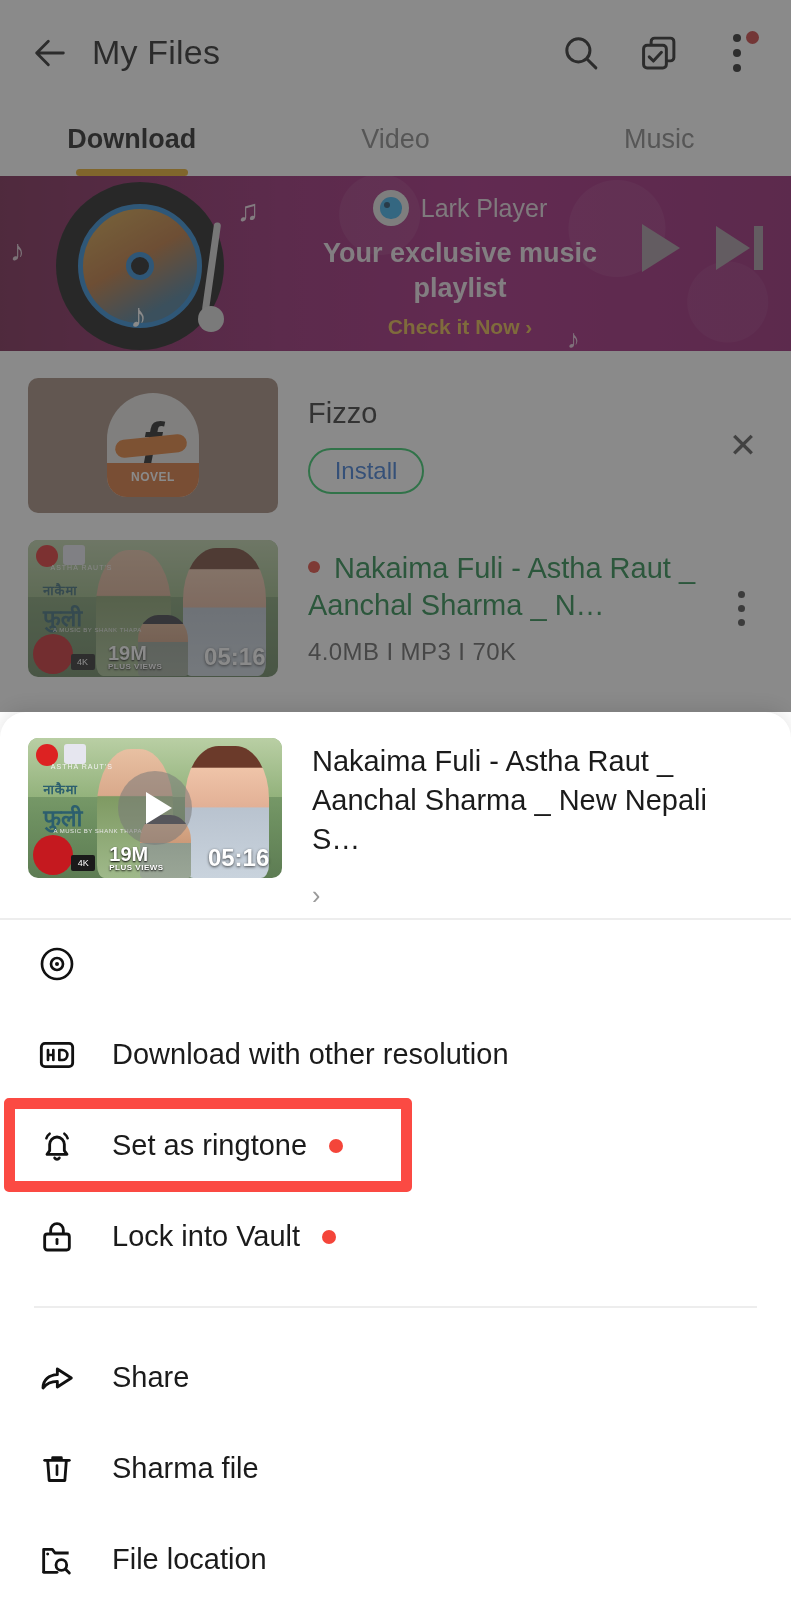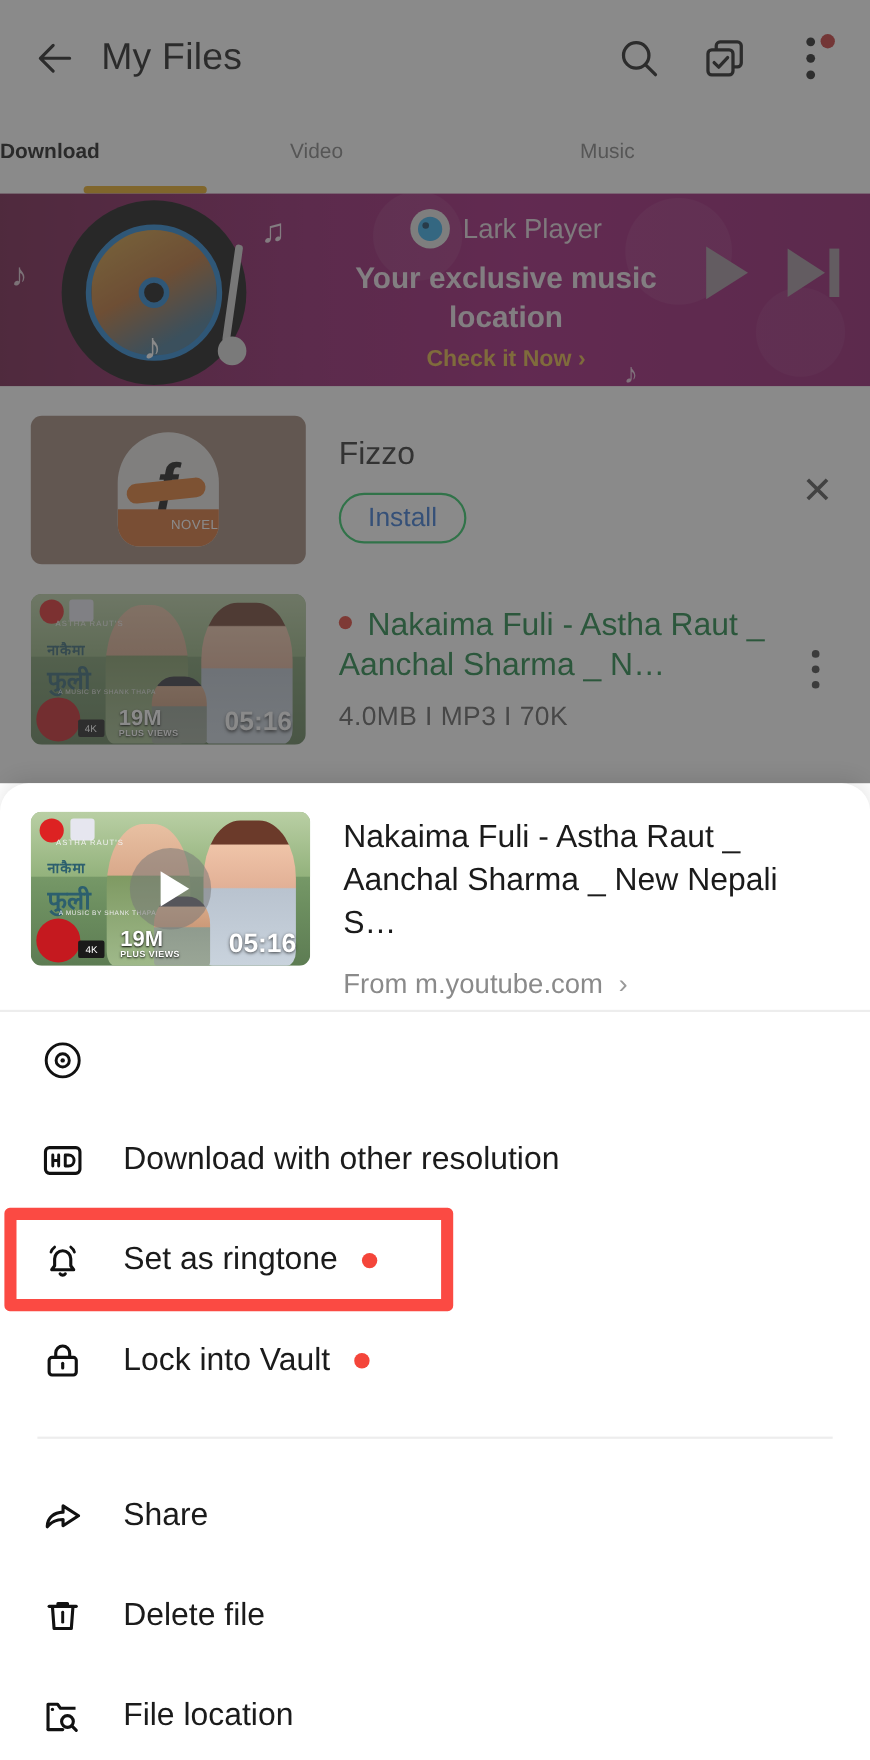--- a/index.html
+++ b/index.html
@@ -17,21 +17,21 @@
   .appbar { position: absolute; left:0; top:0; width:791px; height:105px; display:flex; align-items:center; padding: 0 26px; }
   .back-btn { width: 48px; height: 48px; display:flex; align-items:center; justify-content:center; }
   .appbar-title { font-size: 34px; color:#121212; margin-left: 18px; letter-spacing:.2px; }
   .appbar-spacer { flex: 1; }
   .appbar-icon { width:56px; height:56px; display:flex; align-items:center; justify-content:center; position:relative; margin-left: 22px;}
   .dot-badge { position:absolute; width:13px; height:13px; border-radius:50%; background:#c52f2f; top:6px; right:6px; }
   .kebab { display:flex; flex-direction:column; gap:7px; align-items:center; }
   .kebab span { width:8px; height:8px; border-radius:50%; background:#1a1a1a; display:block; }
 
   .tabs { position:absolute; left:0; top:105px; width:791px; height:68px; display:flex; }
-  .tab { flex:1; display:flex; align-items:center; justify-content:flex-start; font-size:19px; color:#7d7d7d; position:relative; }
+  .tab { flex:1; display:flex; align-items:center; justify-content:center; font-size:27px; color:#7d7d7d; position:relative; }
   .tab.active { color:#111; font-weight:700; }
   .tab-underline { position:absolute; bottom:-3px; left:50%; transform:translateX(-50%); width:112px; height:7px; background:#e7a615; border-radius:4px; }
 
   
   .promo { position:absolute; left:0; top:176px; width:791px; height:175px; background:
       radial-gradient(circle at 18% 40%, rgba(255,255,255,.10) 0 60px, transparent 61px),
       radial-gradient(circle at 48% 22%, rgba(255,255,255,.07) 0 40px, transparent 41px),
       radial-gradient(circle at 78% 30%, rgba(255,255,255,.07) 0 48px, transparent 49px),
       radial-gradient(circle at 92% 72%, rgba(255,255,255,.06) 0 40px, transparent 41px),
       linear-gradient(90deg,#6d1040 0%, #8c1264 35%, #9b1071 60%, #8d0f67 100%);
@@ -63,21 +63,21 @@
   .next-tri { width:0; height:0; border-left:34px solid #9e8c98; border-top:22px solid transparent; border-bottom:22px solid transparent; }
   .next-bar { width:9px; height:44px; background:#9e8c98; }
 
   
   .ad-row { position:absolute; left:0; top:365px; width:791px; height:160px; display:flex; align-items:center; padding:0 28px; }
   .ad-thumb { width:250px; height:135px; border-radius:10px; background:#9c8172; display:flex; align-items:center; justify-content:center; }
   .fizzo-mark { width:92px; height:104px; border-radius:46px 46px 20px 20px; background:#e6e4e2; position:relative; overflow:hidden; display:flex; align-items:center; justify-content:center; }
   .fizzo-glyph { font-size:54px; font-weight:700; color:#111; line-height:1; margin-top:-10px; }
   .fizzo-swoosh { position:absolute; left:8px; top:44px; width:72px; height:18px; border-radius:10px; background:#df7326; transform:rotate(-6deg); }
   .fizzo-book { position:absolute; left:0; bottom:0; width:92px; height:34px; background:#d4692a; display:flex; align-items:flex-start; justify-content:center; }
-  .fizzo-book span { font-size:12px; color:#fff; font-weight:400; letter-spacing:.5px; margin-top:7px;padding-left:48px; }
+  .fizzo-book span { font-size:12px; color:#fff; font-weight:700; letter-spacing:.5px; margin-top:7px; }
   .ad-body { margin-left:30px; flex:1; }
   .ad-title { font-size:29px; color:#262626; }
   .ad-install { margin-top:18px; display:inline-flex; align-items:center; justify-content:center; width:116px; height:46px; border:2px solid #22c55e; border-radius:23px; font-size:24px; color:#2c6fd1; }
   .ad-close { width:40px; height:40px; display:flex; align-items:center; justify-content:center; font-size:34px; color:#4d4d4d; }
 
   
   .file-row { position:absolute; left:0; top:528px; width:791px; height:160px; display:flex; align-items:center; padding:0 28px; }
   .thumb { width:250px; height:137px; border-radius:10px; overflow:hidden; position:relative; flex:0 0 auto; }
   .file-body { margin-left:30px; flex:1; min-width:0; }
   .file-title { font-size:29px; color:#15803d; line-height:1.28; }
@@ -203,21 +203,21 @@
       <div class="note n4">♪</div>
 
       <div class="promo-center">
         <div class="promo-brand">
           <div class="lark-logo">
             <div class="lark-bird"></div>
           </div>
           <div class="promo-brand-name">Lark Player</div>
         </div>
         <div class="promo-headline">
-          <div>Your exclusive music location</div>
+          <div>Your exclusive music playlist</div>
         </div>
         <div class="promo-cta">
           <span>Check it Now</span>
           <span>›</span>
         </div>
       </div>
 
       <div class="promo-controls">
         <div>
             <div class="play-tri"></div>
@@ -315,21 +315,20 @@
           </div>
           <div class="vt-dur">05:16</div>
           <div class="vt-play">
               <i></i>
             </div>
         </div>
       </div>
       <div class="sheet-info">
         <div class="sheet-title">Nakaima Fuli - Astha Raut _ Aanchal Sharma _ New Nepali S…</div>
         <div class="sheet-source">
-          <span>From m.youtube.com</span>
           <span class="chev">›</span>
         </div>
       </div>
     </div>
 
     <div class="divider-full" style="top:206px"></div>
 
     <div class="menu">
 
       <div class="menu-item">
@@ -392,21 +391,21 @@
 
       <div class="menu-item">
         <div class="mi-icon">
           <svg width="40" height="40" viewBox="0 0 24 24">
             <path d="M4.6 6.8h14.8" stroke="#111" stroke-width="1.7" stroke-linecap="round"></path>
             <path d="M9.4 6.8V5.2h5.2v1.6" fill="none" stroke="#111" stroke-width="1.7" stroke-linejoin="round"></path>
             <path d="M6.4 6.8l.9 12.1h9.4l.9-12.1" fill="none" stroke="#111" stroke-width="1.7" stroke-linejoin="round"></path>
             <path d="M12 10v5.4" stroke="#111" stroke-width="1.6" stroke-linecap="round"></path>
           </svg>
         </div>
-        <div class="mi-label">Delete file</div>
+        <div class="mi-label">Sharma file</div>
       </div>
 
       <div class="menu-item">
         <div class="mi-icon">
           <svg width="40" height="40" viewBox="0 0 24 24">
             <path d="M4 19.4V5.6h5.2l1.6 2.2h8.2" fill="none" stroke="#111" stroke-width="1.7" stroke-linejoin="round"></path>
             <path d="M4 19.4h8" fill="none" stroke="#111" stroke-width="1.7" stroke-linecap="round"></path>
             <circle cx="14.6" cy="15" r="3.2" fill="none" stroke="#111" stroke-width="1.7"></circle>
             <path d="M17 17.4l2.4 2.4" stroke="#111" stroke-width="1.7" stroke-linecap="round"></path>
             <circle cx="6.4" cy="8.4" r="0.9" fill="#111"></circle>

